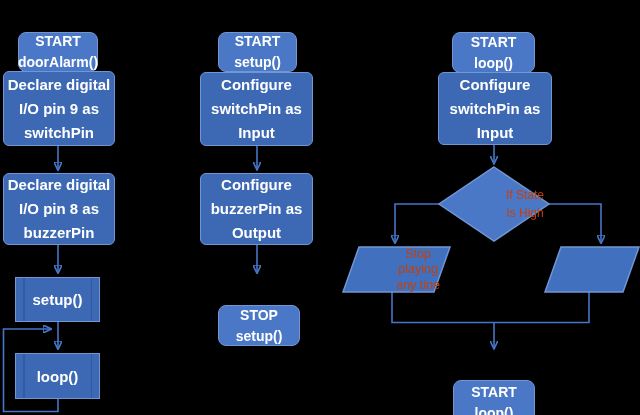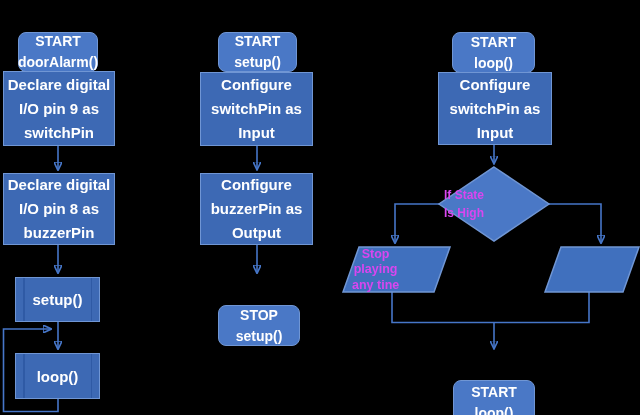--- a/index.html
+++ b/index.html
@@ -11,25 +11,25 @@
   .wires path{fill:none;stroke:#4676C8;stroke-width:1.6px;}
   .wires polygon{stroke:#7096D4;stroke-width:1.5px;}
   .node{
     position:absolute;z-index:2;box-sizing:border-box;
     display:flex;align-items:center;justify-content:center;text-align:center;
     color:#ffffff;font-weight:700;
     background:#3D69B4;border:1.5px solid #7096D4;
   }
   .node .lbl{white-space:pre-line;}
   .terminal{background:#4A78C6;border-radius:8px;font-size:14px;line-height:1.5;margin-top:28px;}
-  .process{font-size:15px;line-height:1.6;}
+  .process{font-size:15px;line-height:1.6;border-radius:6px;}
   .subroutine{font-size:15px;}
   .overlay{
-    position:absolute;z-index:3;display:flex;align-items:center;justify-content:flex-start;
-    text-align:center;color:#d946ef;font-weight:700;background:transparent;border:none;
+    position:absolute;z-index:3;display:flex;align-items:center;justify-content:flex-end;
+    text-align:center;color:#c2410c;font-weight:400;background:transparent;border:none;
   }
   .overlay .lbl{white-space:pre-line;}
   .decision-lbl{font-size:12px;line-height:1.5;}
   .io-lbl{font-size:12.5px;line-height:1.22;}
   .sb{position:absolute;top:0;bottom:0;width:1.5px;background:#2F5AA5;}
   .sb.l{left:7px;} .sb.r{right:7px;}
   
   .n11{left:18px;top:4px;width:80px;height:40px;}
   .n12{left:3px;top:71px;width:112px;height:75px;}
   .n13{left:3px;top:173px;width:112px;height:72px;}

